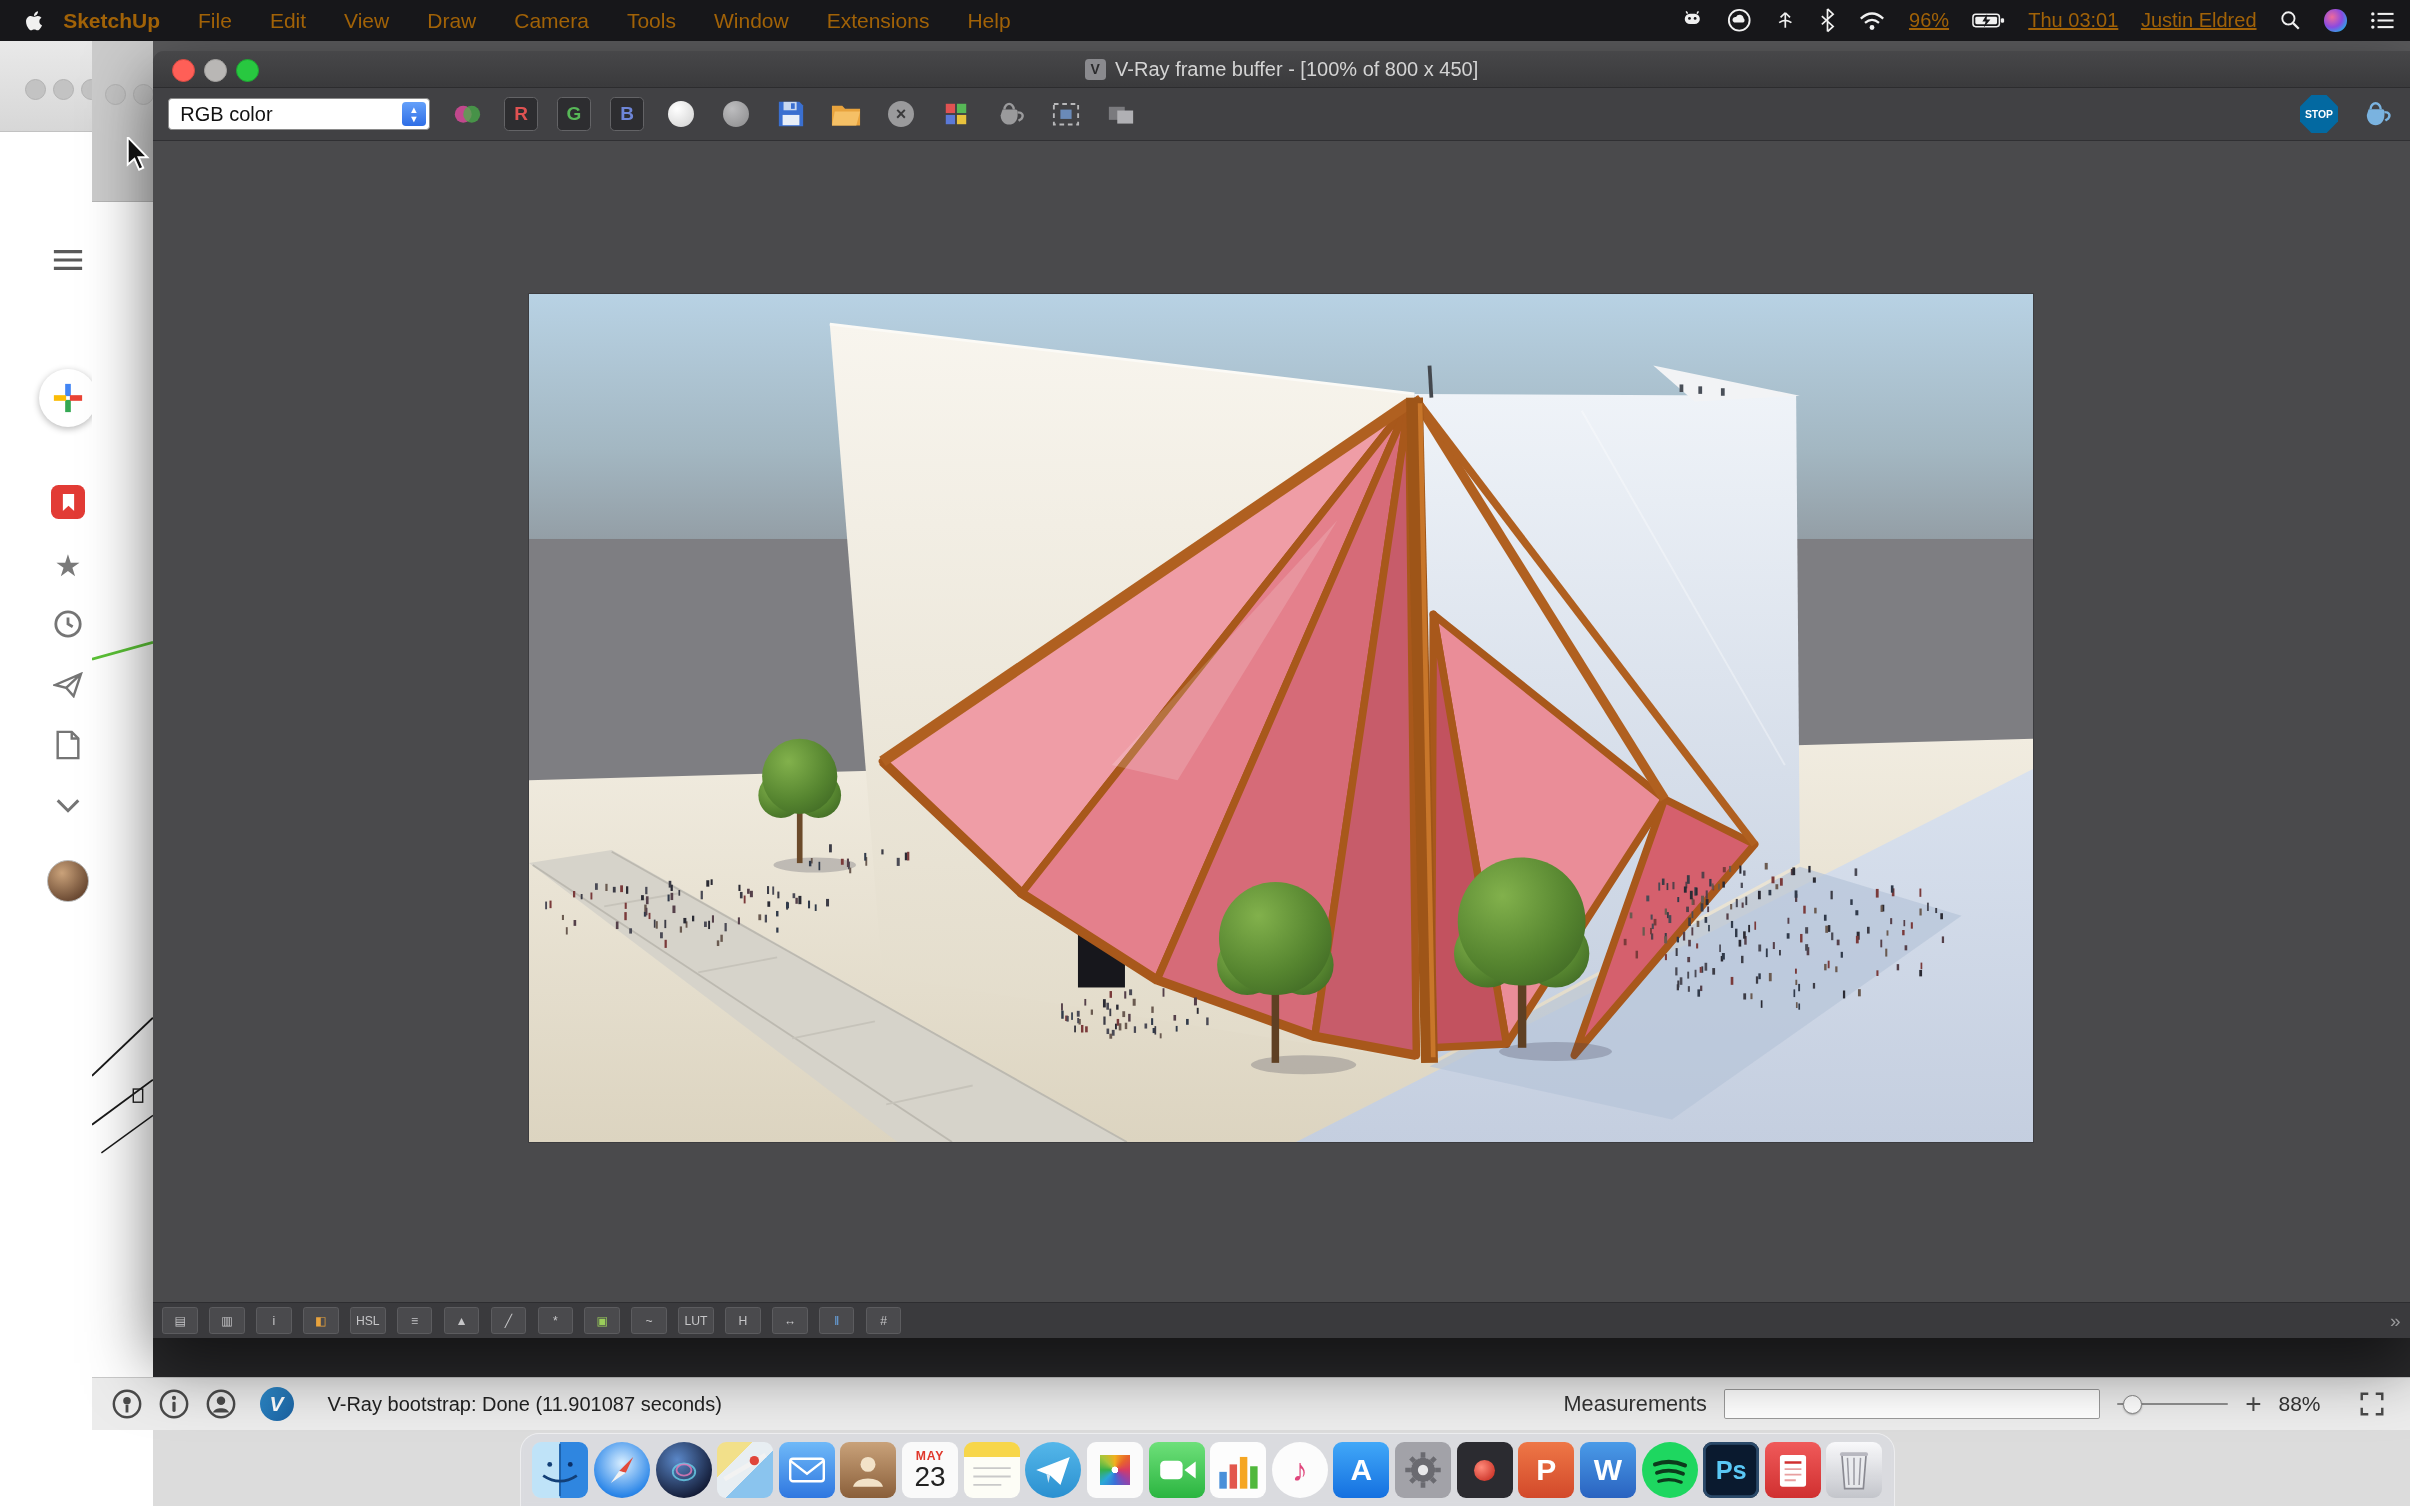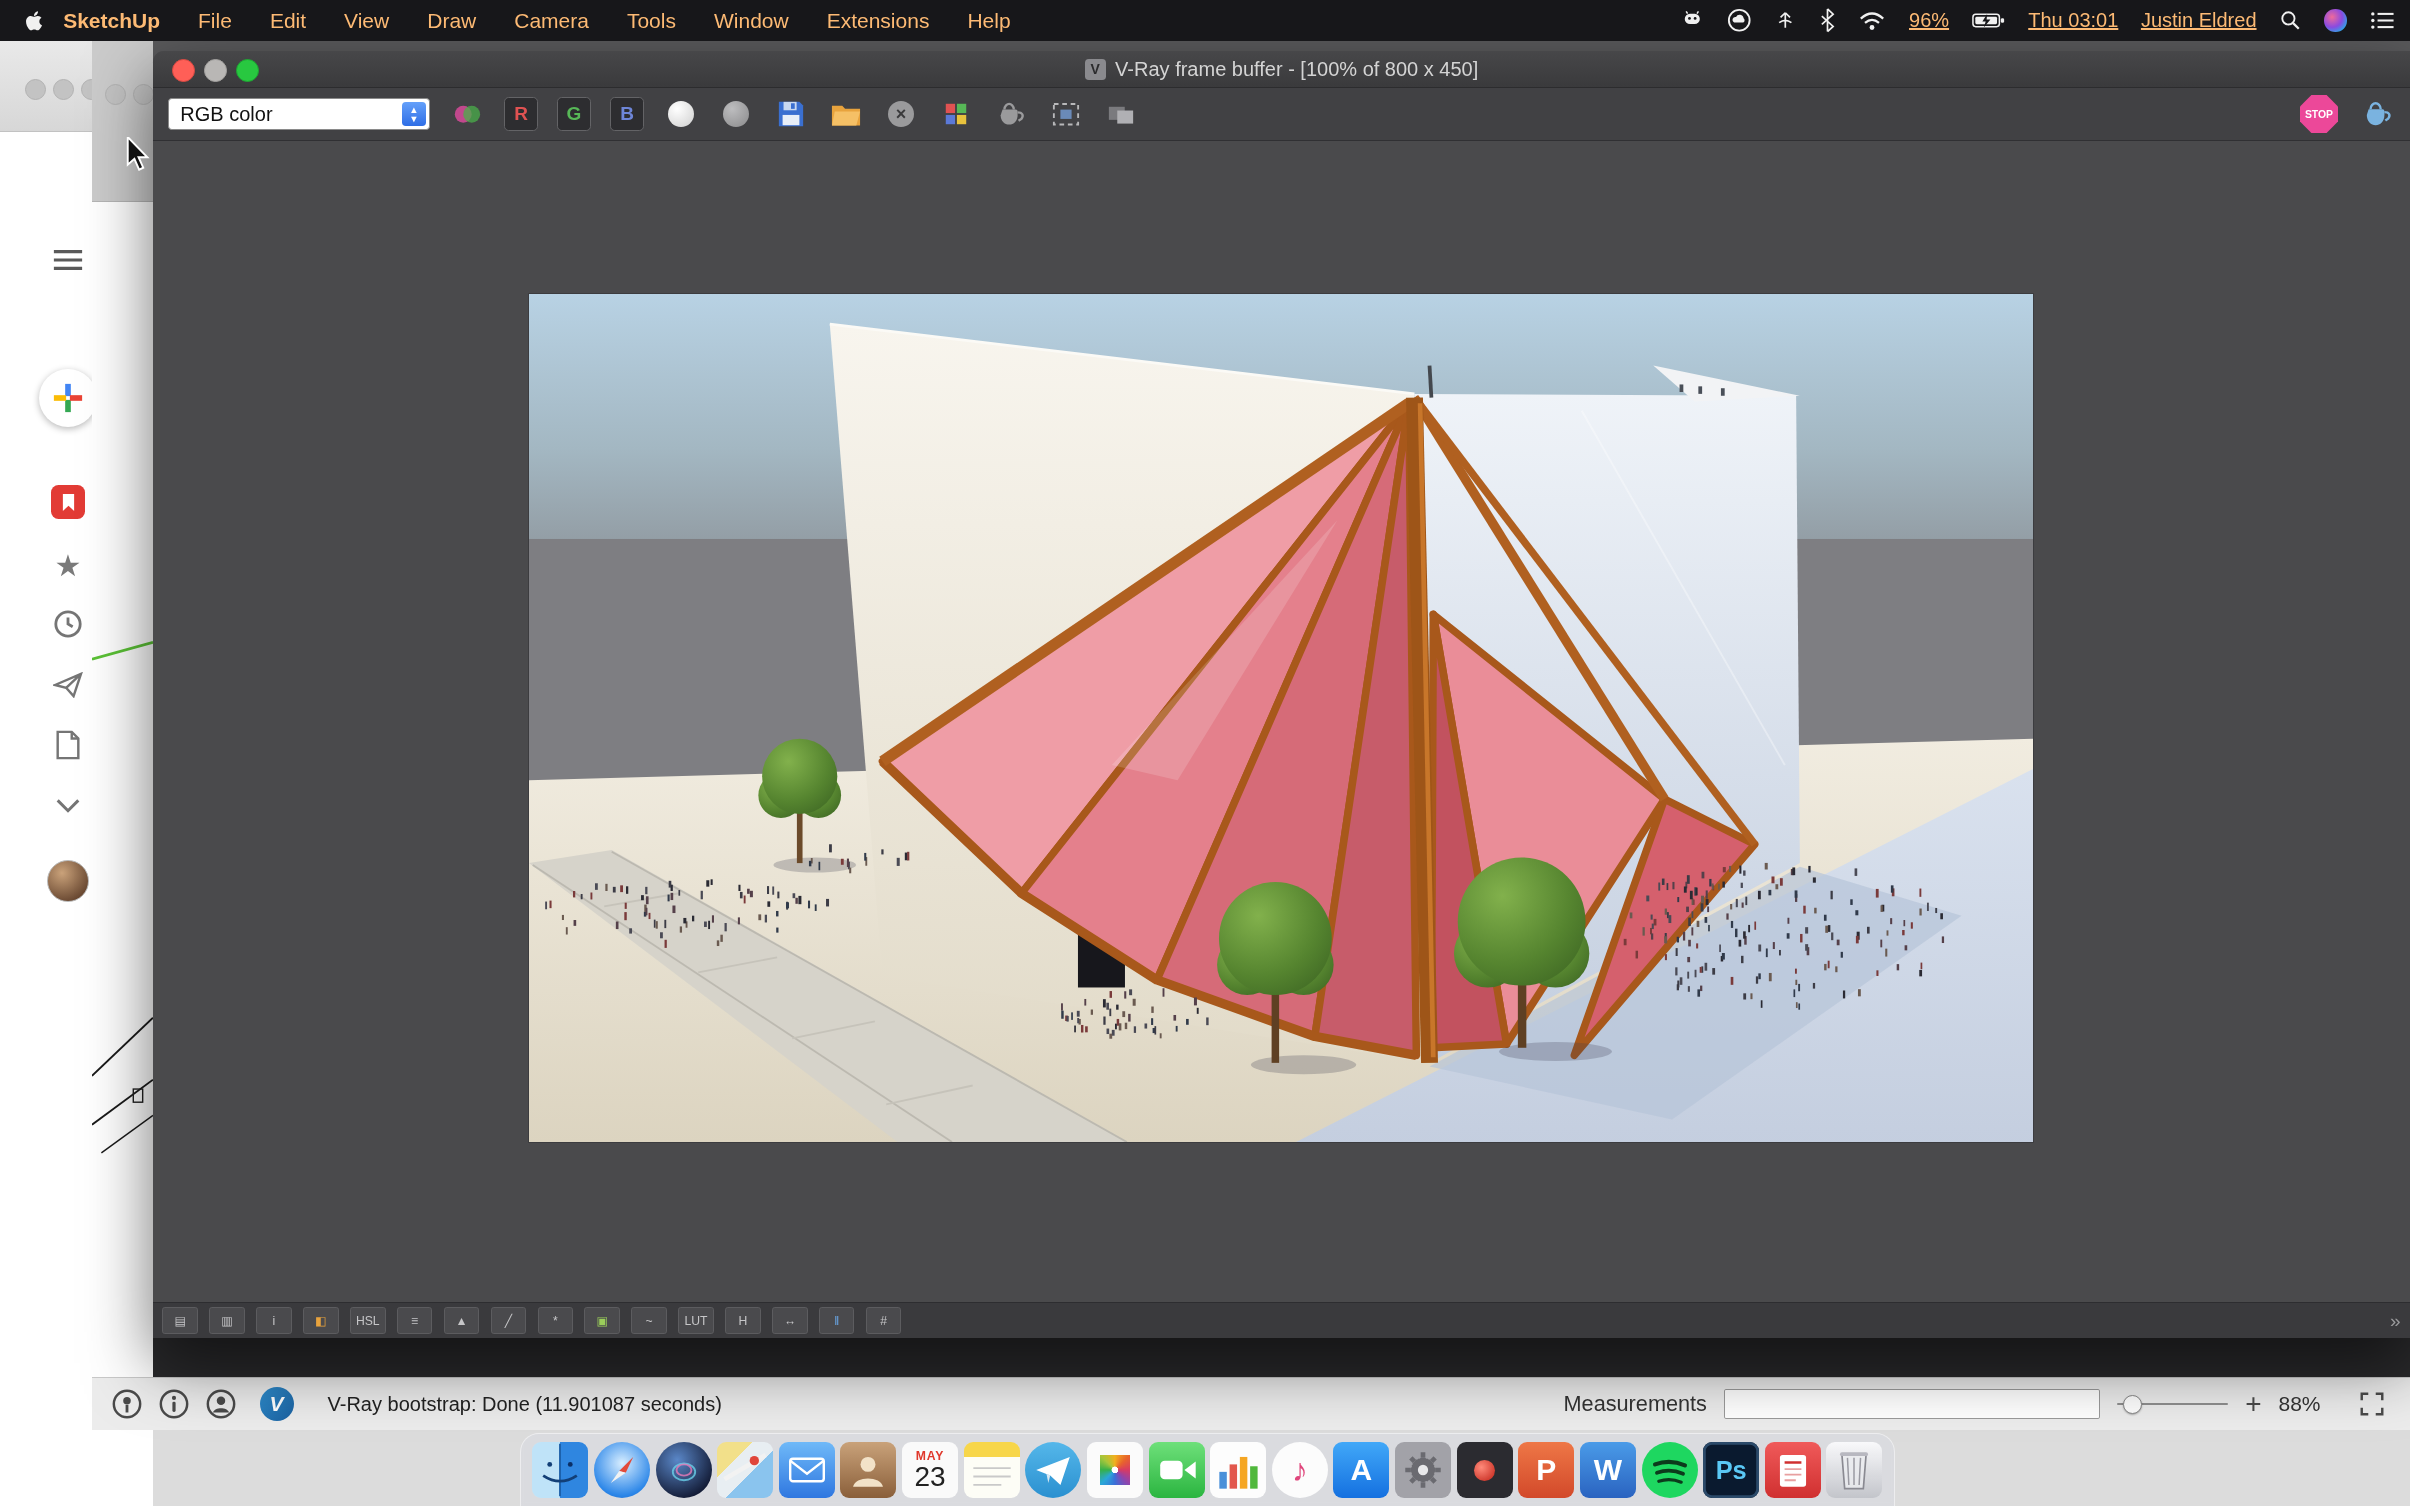--- a/index.html
+++ b/index.html
@@ -2,21 +2,21 @@
 <html style="font-size:15px"><head>
 <meta charset="utf-8">
 <style>
   html,body{margin:0;padding:0;background:#333;}
   #screen{position:relative;width:2411px;height:1507px;overflow:hidden;
           font-family:"Liberation Sans",sans-serif;background:#5a5a5c;}
   svg{display:block;}
 
   
   .menubar{position:absolute;left:0;top:0;width:2411px;height:41px;background:#17171a;
-           color:#fdba74;display:flex;align-items:center;font-size:21px;z-index:60;}
+           color:#a16207;display:flex;align-items:center;font-size:21px;z-index:60;}
   .mb-left{display:flex;align-items:center;height:100%;}
   .apple{padding:0 9.4px 0 24.5px;display:flex;align-items:center;}
   .mi{padding:0 19px;height:100%;display:flex;align-items:center;}
   .mi.app{font-weight:bold;padding-left:11.3px;}
   .mb-right{margin-left:auto;display:flex;align-items:center;gap:22.6px;padding-right:17px;text-decoration:underline;}
   .mb-ic{display:flex;align-items:center;justify-content:center;height:28px;}
   .mb-text{font-size:20px;}
   .siri-orb{width:22.6px;height:22.6px;border-radius:50%;
             background:radial-gradient(circle at 35% 35%,#f06a9a,#8a4ae0 48%,#2aa8e8 80%);}
 
@@ -59,21 +59,21 @@
            align-items:center;justify-content:center;font-size:9.4px;line-height:9.4px;}
   .tbtn{width:36px;height:36px;display:flex;align-items:center;justify-content:center;border-radius:3.8px;flex:none;}
   .chanbtn{width:32px;height:32px;border:1.9px solid #636366;border-radius:4.7px;background:#2d2d30;
            font-weight:bold;font-size:19px;display:flex;align-items:center;justify-content:center;}
   .chanbtn.r{color:#e05252;} .chanbtn.g{color:#57b857;} .chanbtn.b{color:#6e86d8;}
   .dot{border-radius:50%;width:26px;height:26px;}
   .dot.white{background:radial-gradient(circle at 35% 30%,#ffffff,#cfcfcf);}
   .dot.gray{background:radial-gradient(circle at 35% 30%,#bdbdbf,#8a8a8c);}
   .dot.clear{background:#9a9a9c;color:#3a3a3c;display:flex;align-items:center;justify-content:center;font-size:18px;font-weight:bold;}
   .vfb-right{margin-left:auto;display:flex;align-items:center;gap:21px;}
-  .stopbtn{width:38px;height:38px;background:#ec4899;color:#fff;font-weight:bold;font-size:10.4px;
+  .stopbtn{width:38px;height:38px;background:#0369a1;color:#fff;font-weight:bold;font-size:10.4px;
            display:flex;align-items:center;justify-content:center;
            clip-path:polygon(30% 0,70% 0,100% 30%,100% 70%,70% 100%,30% 100%,0 70%,0 30%);}
   .vfb-canvas{position:absolute;left:0;right:0;top:90px;bottom:36px;background:#4a4a4c;}
   .render-image{position:absolute;left:376px;top:153px;width:1504px;height:848px;box-shadow:0 0 0 0.9px #3c3c3e;}
   .vfb-footer{position:absolute;left:0;right:0;bottom:0;height:36px;background:#3a3a3d;border-top:0.9px solid #2d2d30;
               display:flex;align-items:center;gap:11.3px;padding:0 9.4px;box-sizing:border-box;}
   .fic{min-width:28px;padding:0 2.8px;height:24.5px;background:#4a4a4d;border:0.9px solid #5c5c5f;border-radius:2.8px;
        color:#c6c6c8;font-size:12.2px;display:flex;align-items:center;justify-content:center;flex:none;}
   .fic:nth-child(4){color:#e8a33d;} .fic:nth-child(10){color:#9acd5a;} .fic:nth-child(15){color:#6aa8e8;}
   .fic-more{margin-left:auto;color:#9a9a9c;font-size:19px;}

